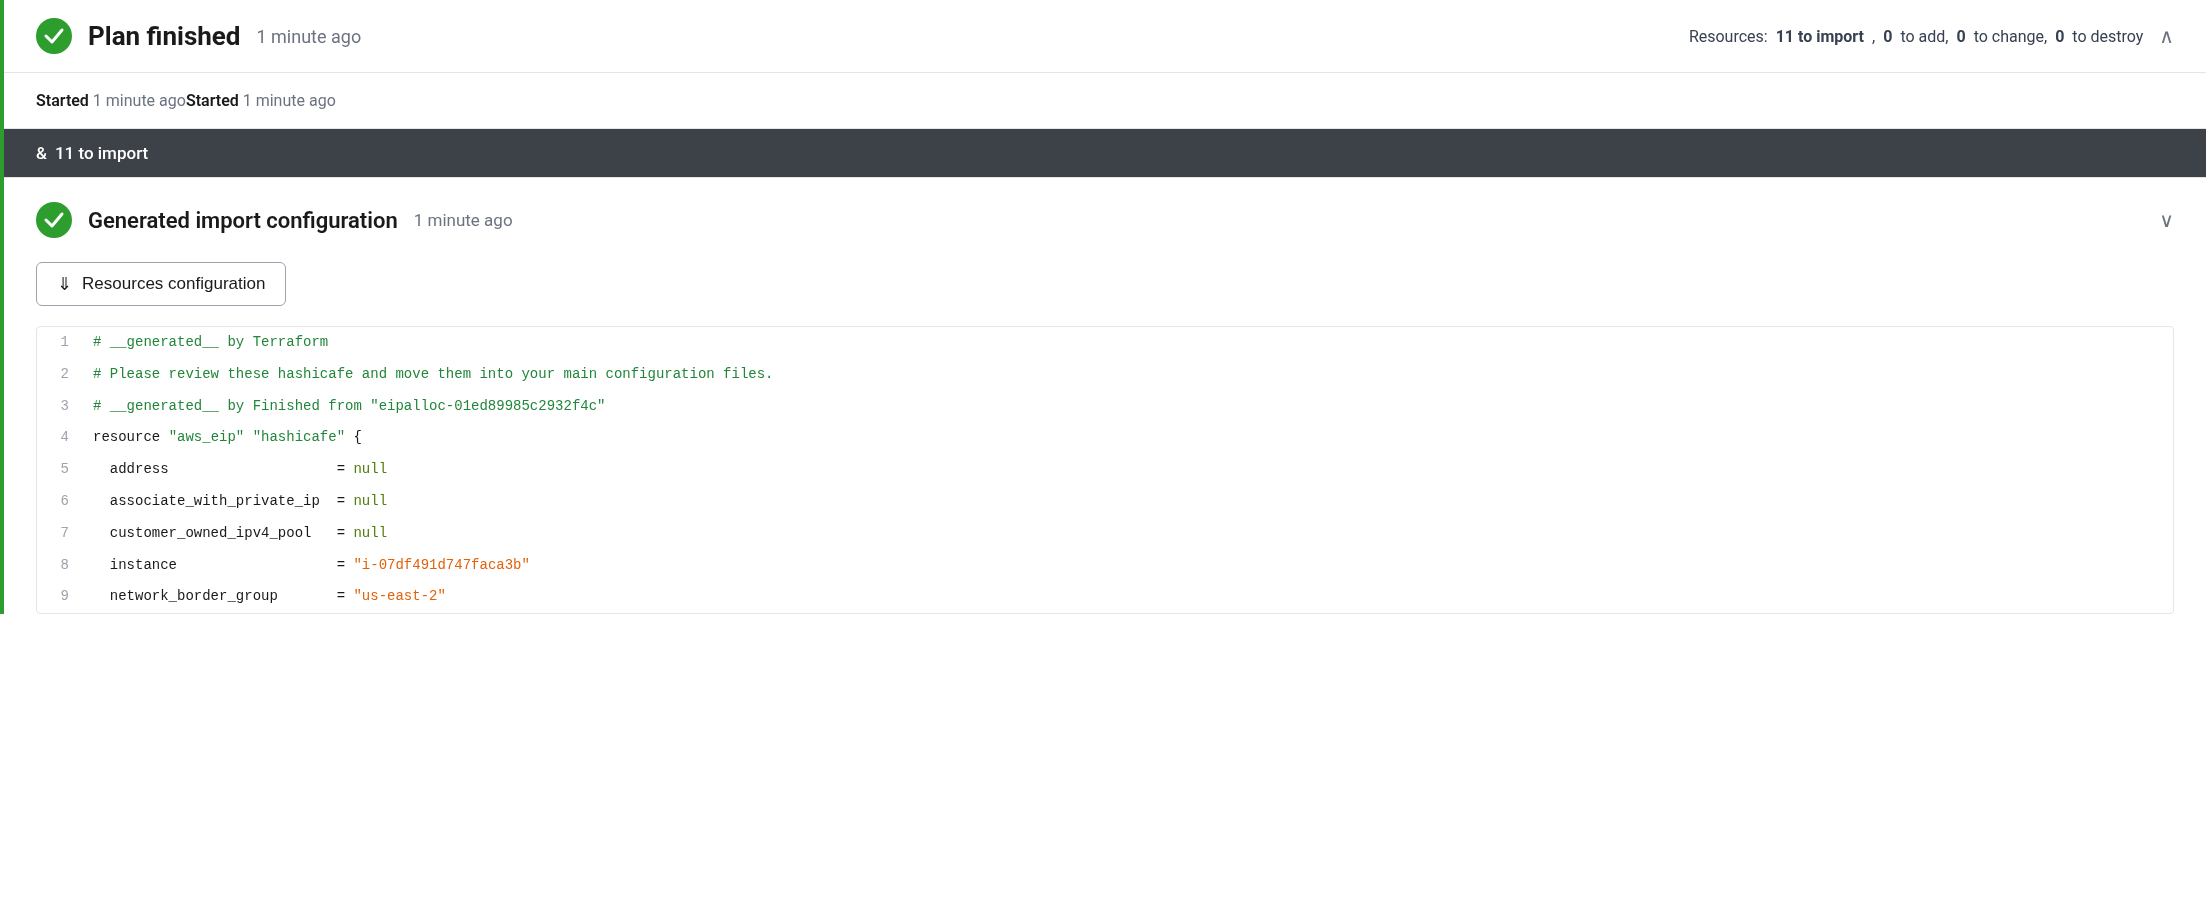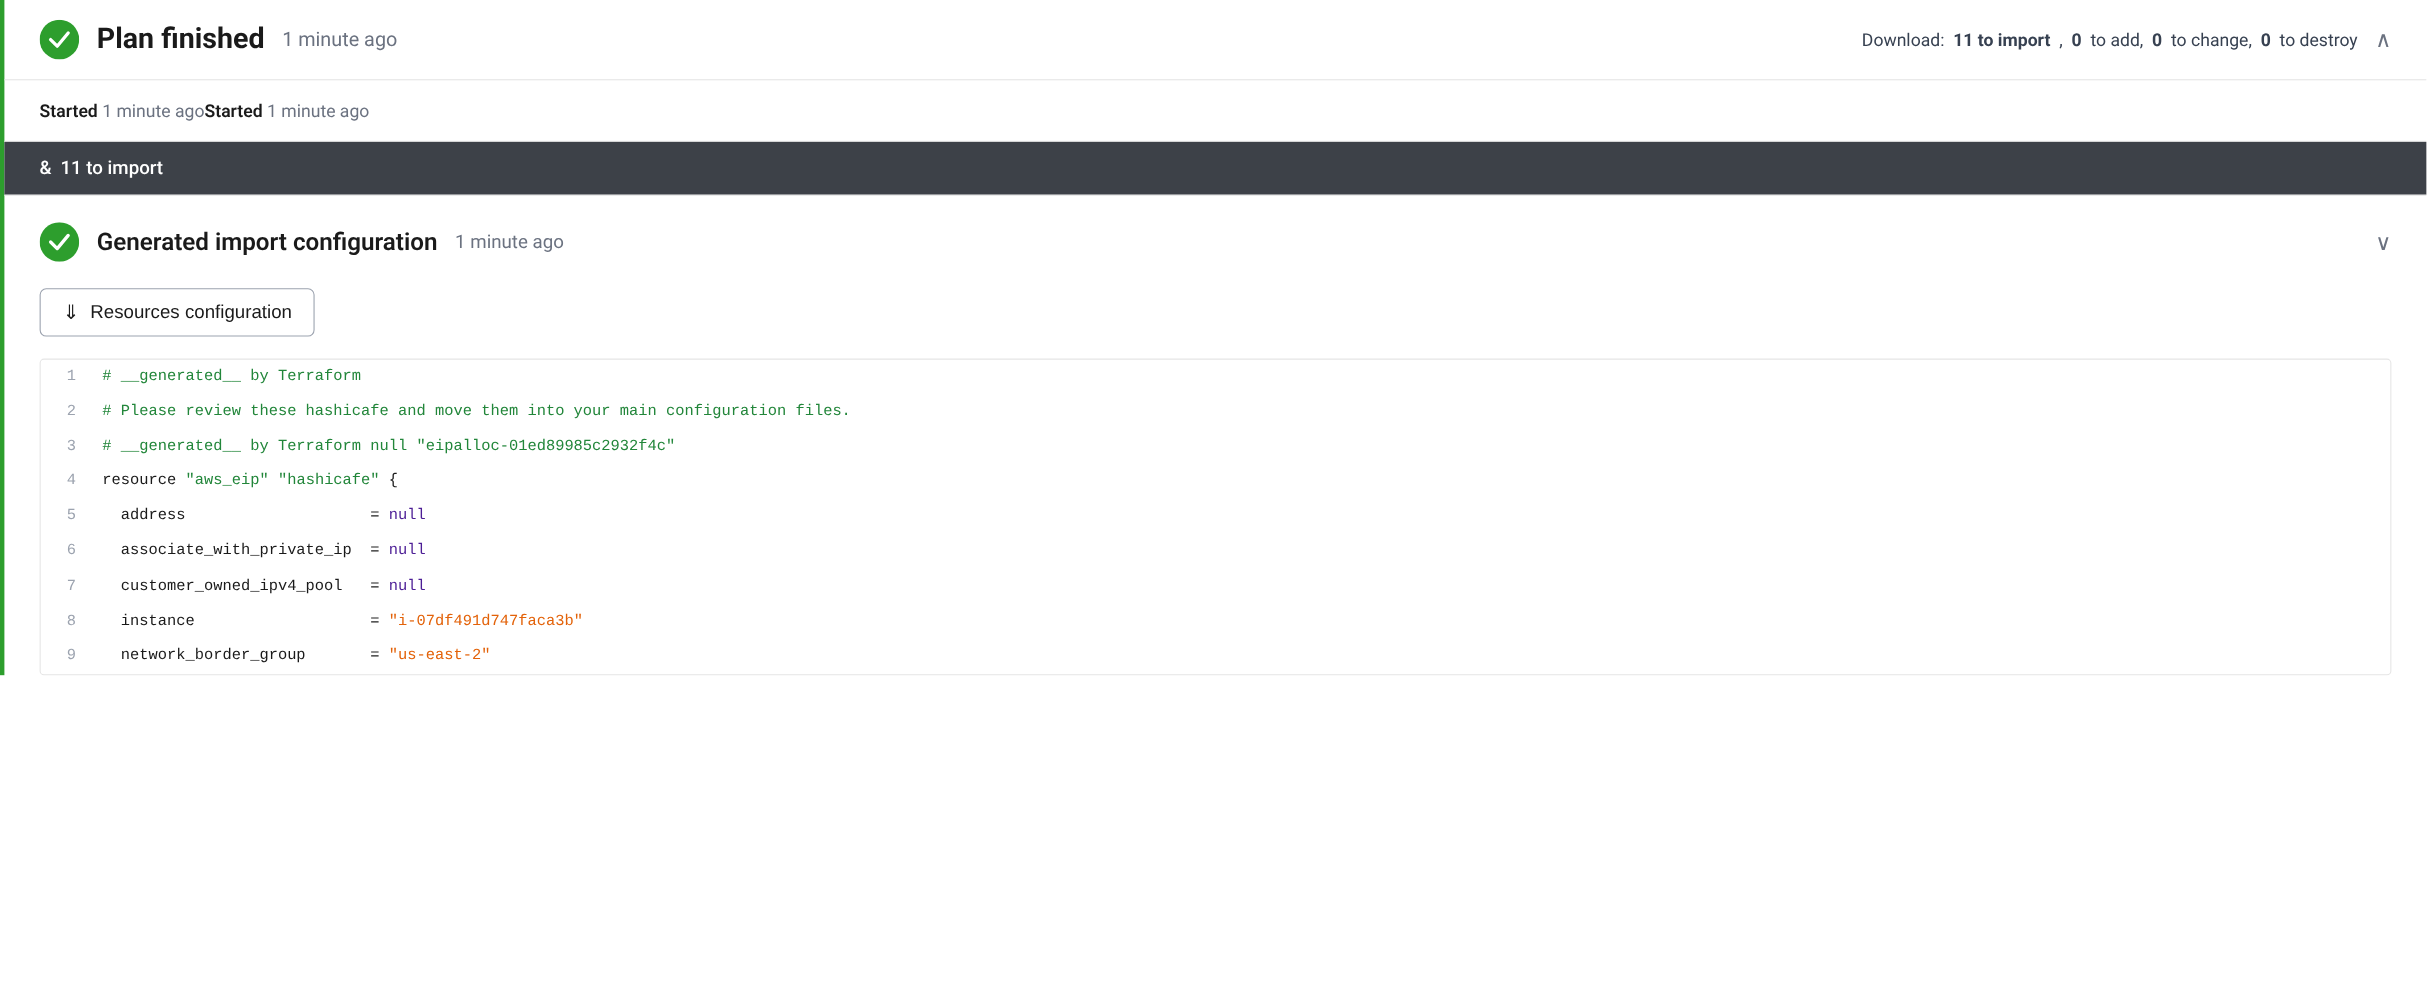--- a/index.html
+++ b/index.html
@@ -167,39 +167,39 @@
       white-space: pre;
       line-height: 1.7;
       flex: 1;
       font-size: 14px;
     }
 
     
     .c-comment { color: #22863a; }
     .c-keyword { color: #1a1a1a; }
     .c-string { color: #e36209; }
-    .c-null { color: #4c1d95; }
+    .c-null { color: #4d7c0f; }
     .c-teal { color: #22863a; }
   </style>
 </head>
 <body>
 
 <div class="container">
 
   <div class="plan-header">
     <div class="plan-header-left">
       <svg class="check-icon" viewBox="0 0 36 36" fill="none">
         <circle cx="18" cy="18" r="18" fill="#2d9e2d"></circle>
         <path d="M10 18 L16 24 L26 12" stroke="white" stroke-width="3" stroke-linecap="round" stroke-linejoin="round"></path>
       </svg>
       <span class="plan-title">Plan finished</span>
       <span class="plan-time">1 minute ago</span>
     </div>
     <div class="plan-header-right">
-      <span>Download:</span>
+      <span>Resources:</span>
       <strong>11 to import</strong>,
       <strong>0</strong>
       <span>to add,</span>
       <strong>0</strong>
       <span>to change,</span>
       <strong>0</strong>
       <span>to destroy</span>
       <span class="chevron-up">∧</span>
     </div>
   </div>
@@ -246,21 +246,21 @@
         <tr>
     <td class="line-num">1</td>
     <td class="line-code"><span class="c-comment"># __generated__ by Terraform</span></td>
   </tr>
             <tr>
     <td class="line-num">2</td>
     <td class="line-code"><span class="c-comment"># Please review these hashicafe and move them into your main configuration files.</span></td>
   </tr>
             <tr>
     <td class="line-num">3</td>
-    <td class="line-code"><span class="c-comment"># __generated__ by Terraform null "eipalloc-01ed89985c2932f4c"</span></td>
+    <td class="line-code"><span class="c-comment"># __generated__ by Finished from "eipalloc-01ed89985c2932f4c"</span></td>
   </tr>
             <tr>
     <td class="line-num">4</td>
     <td class="line-code"><span class="c-keyword">resource</span> <span class="c-teal">"aws_eip"</span> <span class="c-teal">"hashicafe"</span> {</td>
   </tr>
             <tr>
     <td class="line-num">5</td>
     <td class="line-code">  address                    = <span class="c-null">null</span></td>
   </tr>
             <tr>

